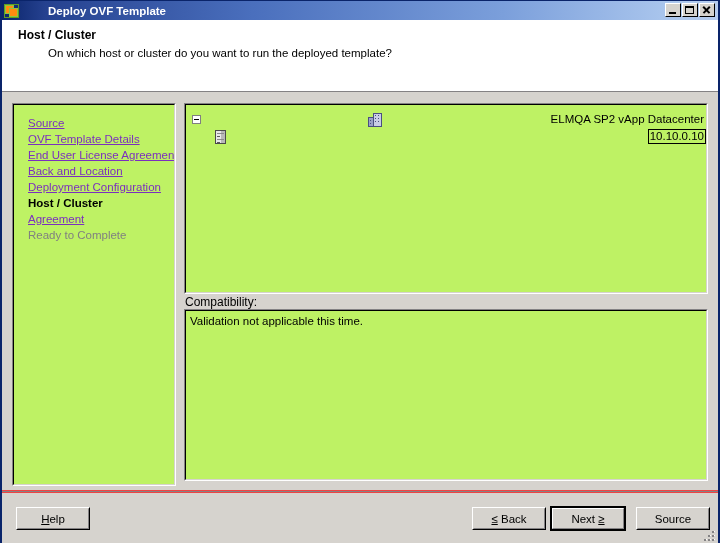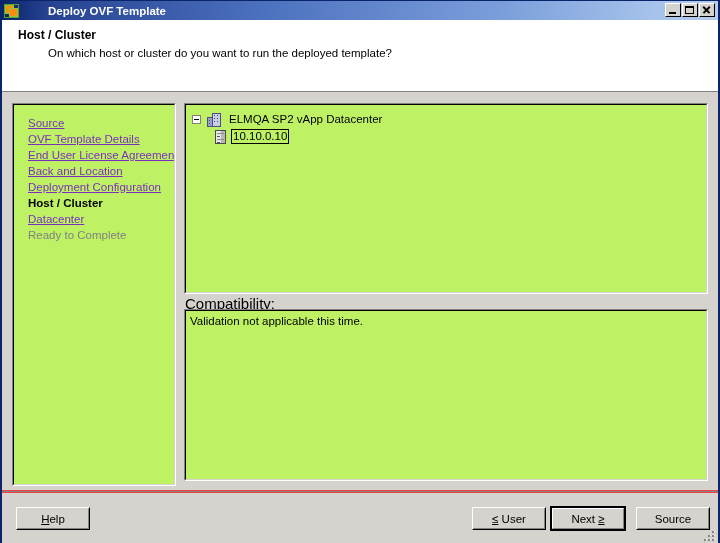--- a/index.html
+++ b/index.html
@@ -188,20 +188,21 @@
     width: 524px; height: 191px;
   }
   #tree-content {
     padding: 6px 0 0 6px;
   }
   .tree-row {
     display: flex;
     align-items: center;
     height: 17px;
     white-space: nowrap;
+    justify-content: space-between;
   }
   .tree-row.child { padding-left: 23px; }
   .expander {
     width: 9px; height: 9px;
     border: 1px solid #808080;
     background: #ffffff;
     box-sizing: border-box;
     position: relative;
     margin-right: 5px;
     flex: 0 0 auto;
@@ -273,21 +274,21 @@
   }
   .tree-label.focused {
     border: 1px solid #000000;
     padding: 0px 1px 0px 1px;
   }
 
   
   #compat-label {
     position: absolute;
     left: 183px; top: 202px;
-    font-size: 15px;
+    font-size: 12px;
     color: #000;
   }
   #compat-panel {
     position: absolute;
     left: 182px; top: 216px;
     width: 524px; height: 172px;
   }
   #compat-text {
     padding: 4px 0 0 4px;
     font-size: 11.5px;
@@ -393,21 +394,21 @@
 
     <div id="steps-panel" class="sunken">
       <div class="sunken-inner">
         <div id="steps-list">
           <span class="step">Source</span>
           <span class="step">OVF Template Details</span>
           <span class="step">End User License Agreement</span>
           <span class="step">Back and Location</span>
           <span class="step">Deployment Configuration</span>
           <span class="step current">Host / Cluster</span>
-          <span class="step">Datacenter</span>
+          <span class="step">Agreement</span>
           <span class="step disabled">Ready to Complete</span>
         </div>
       </div>
     </div>
 
     <div id="tree-panel" class="sunken">
       <div class="sunken-inner">
         <div id="tree-content">
 
           <div class="tree-row">
@@ -455,21 +456,21 @@
   <div id="footer">
 
     <div class="btn" id="btn-help">
       <span class="inner">
           <span><span class="acc">H</span><span>elp</span></span>
         </span>
     </div>
 
     <div class="btn" id="btn-back">
       <span class="inner">
-          <span><span class="acc">≤</span><span> User</span></span>
+          <span><span class="acc">≤</span><span> Back</span></span>
         </span>
     </div>
 
     <div class="btn default" id="btn-next">
       <span class="inner">
           <span><span>Next </span><span class="acc">≥</span></span>
         </span>
     </div>
 
     <div class="btn" id="btn-cancel">

